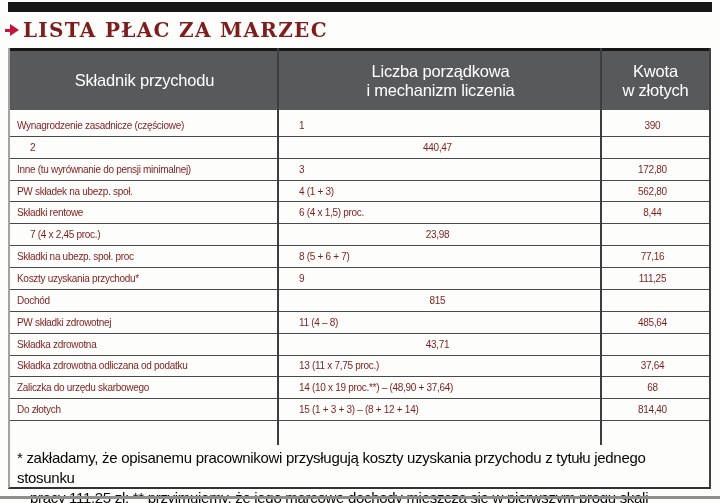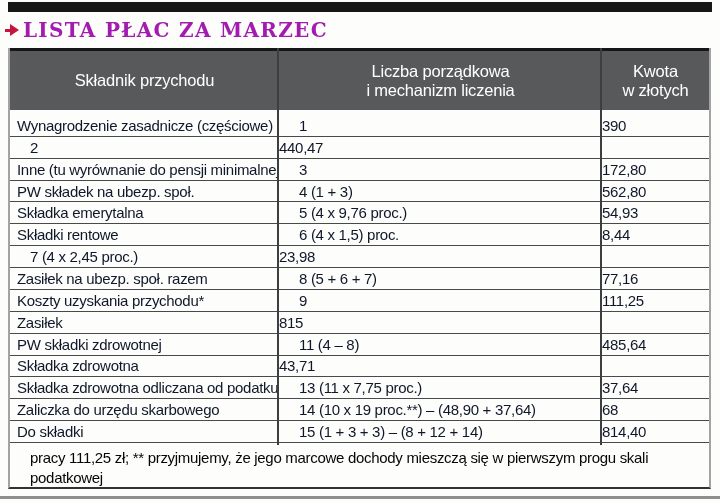--- a/index.html
+++ b/index.html
@@ -12,48 +12,48 @@
   
   .topbar{position:absolute;left:8px;top:2px;width:704px;height:10px;background:#171717;}
   
   .title-row{position:absolute;left:5px;top:17px;height:26px;display:flex;align-items:center;}
   .bullet{position:relative;width:15px;height:12px;flex:0 0 15px;}
   .bullet::before{content:"";position:absolute;left:0;top:4.5px;width:7px;height:3px;background:#c6143c;}
   .bullet::after{content:"";position:absolute;left:5px;top:0;width:0;height:0;
     border-left:9px solid #c6143c;border-top:6px solid transparent;border-bottom:6px solid transparent;}
   .page-title{
     margin:0 0 0 3px;font-family:"DejaVu Serif","Liberation Serif",serif;
-    font-size:20px;font-weight:bold;letter-spacing:1.3px;color:#a21caf;white-space:nowrap;
+    font-size:20px;font-weight:bold;letter-spacing:1.3px;color:#7f1d1d;white-space:nowrap;
   }
   
   .tablebox{
     position:absolute;left:8px;top:48px;width:703px;height:441px;box-sizing:border-box;
-    border-left:2px solid #a3a3a1;border-right:2px solid #a3a3a3;border-bottom:2px solid #323234;
+    border-left:2px solid #a3a3a1;border-right:2px solid #404040;border-bottom:2px solid #323234;
     background:#fdfdfb;
   }
   .thead{
     box-sizing:border-box;height:62px;border-top:3px solid #161616;background:#58595b;
     display:grid;grid-template-columns:269px 323px 1fr;
   }
   .th{
     color:#ffffff;font-size:16.5px;line-height:19px;letter-spacing:-0.2px;
     display:flex;align-items:center;justify-content:center;text-align:center;white-space:pre-line;
   }
   .gap{height:5px;}
   .tbody{
     height:328px;display:grid;grid-template-rows:repeat(15,1fr);
   }
   .trow{
     display:grid;grid-template-columns:269px 323px 1fr;align-items:center;
     border-bottom:1.5px solid #47494b;box-sizing:border-box;
-    font-size:15px;letter-spacing:-0.3px;color:#0f172a;
+    font-size:10px;letter-spacing:-0.3px;color:#7f1d1d;
   }
   .td-label{padding-left:7px;white-space:nowrap;overflow:hidden;}
   .td-mech{padding-left:20px;white-space:nowrap;overflow:hidden;}
-  .td-amount{text-align:left;padding-right:6px;white-space:nowrap;}
+  .td-amount{text-align:center;padding-right:6px;white-space:nowrap;}
   
   .vline{position:absolute;top:0;width:2px;height:397px;background:#3c3e40;}
   .vline.v1{left:267px;}
   .vline.v2{left:590px;}
   .footnote{
     box-sizing:border-box;padding:5px 6px 0 7px;
     font-size:15px;line-height:20px;letter-spacing:-0.3px;color:#060606;
   }
   .fn-line2{padding-left:13px;}
   
@@ -96,51 +96,46 @@
         <div class="td-mech">3</div>
         <div class="td-amount">172,80</div>
       </div>
 
       <div class="trow">
         <div class="td-label">PW składek na ubezp. społ.</div>
         <div class="td-mech">4 (1 + 3)</div>
         <div class="td-amount">562,80</div>
       </div>
 
-      <div class="trow">
-        <div class="td-label">Składka emerytalna</div>
-        <div class="td-mech">5 (4 x 9,76 proc.)</div>
-        <div class="td-amount">54,93</div>
-      </div>
 
       <div class="trow">
         <div class="td-label">Składki rentowe</div>
         <div class="td-mech">6 (4 x 1,5) proc.</div>
         <div class="td-amount">8,44</div>
       </div>
 
       <div class="trow">
         <div class="td-mech">7 (4 x 2,45 proc.)</div>
         <div class="td-amount">23,98</div>
       </div>
 
       <div class="trow">
-        <div class="td-label">Zasiłek na ubezp. społ. razem</div>
+        <div class="td-label">Składki na ubezp. społ. proc</div>
         <div class="td-mech">8 (5 + 6 + 7)</div>
         <div class="td-amount">77,16</div>
       </div>
 
       <div class="trow">
         <div class="td-label">Koszty uzyskania przychodu*</div>
         <div class="td-mech">9</div>
         <div class="td-amount">111,25</div>
       </div>
 
       <div class="trow">
-        <div class="td-label">Zasiłek</div>
+        <div class="td-label">Dochód</div>
         <div class="td-amount">815</div>
       </div>
 
       <div class="trow">
         <div class="td-label">PW składki zdrowotnej</div>
         <div class="td-mech">11 (4 – 8)</div>
         <div class="td-amount">485,64</div>
       </div>
 
       <div class="trow">
@@ -154,25 +149,26 @@
         <div class="td-amount">37,64</div>
       </div>
 
       <div class="trow">
         <div class="td-label">Zaliczka do urzędu skarbowego</div>
         <div class="td-mech">14 (10 x 19 proc.**) – (48,90 + 37,64)</div>
         <div class="td-amount">68</div>
       </div>
 
       <div class="trow">
-        <div class="td-label">Do składki</div>
+        <div class="td-label">Do złotych</div>
         <div class="td-mech">15 (1 + 3 + 3) – (8 + 12 + 14)</div>
         <div class="td-amount">814,40</div>
       </div>
     </div>
   <div class="footnote">
+    <div>* zakładamy, że opisanemu pracownikowi przysługują koszty uzyskania przychodu z tytułu jednego stosunku</div>
     <div class="fn-line2">pracy 111,25 zł; ** przyjmujemy, że jego marcowe dochody mieszczą się w pierwszym progu skali podatkowej</div>
   </div>
   <div class="vline v1"></div>
   <div class="vline v2"></div>
 </div>
 
 <div class="bottomrule"></div>
 
 </body></html>

